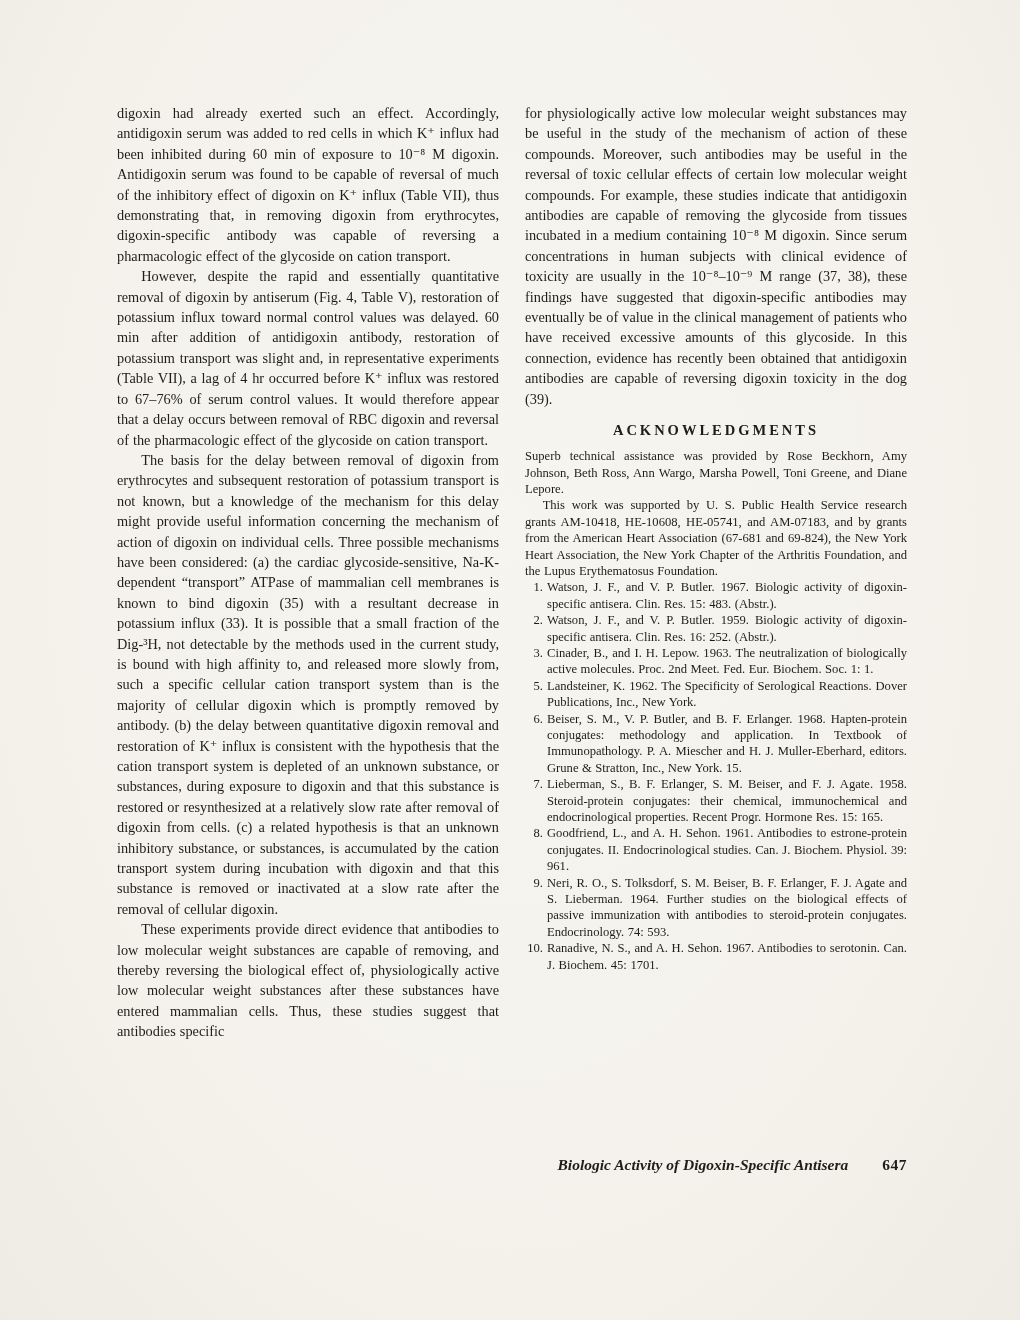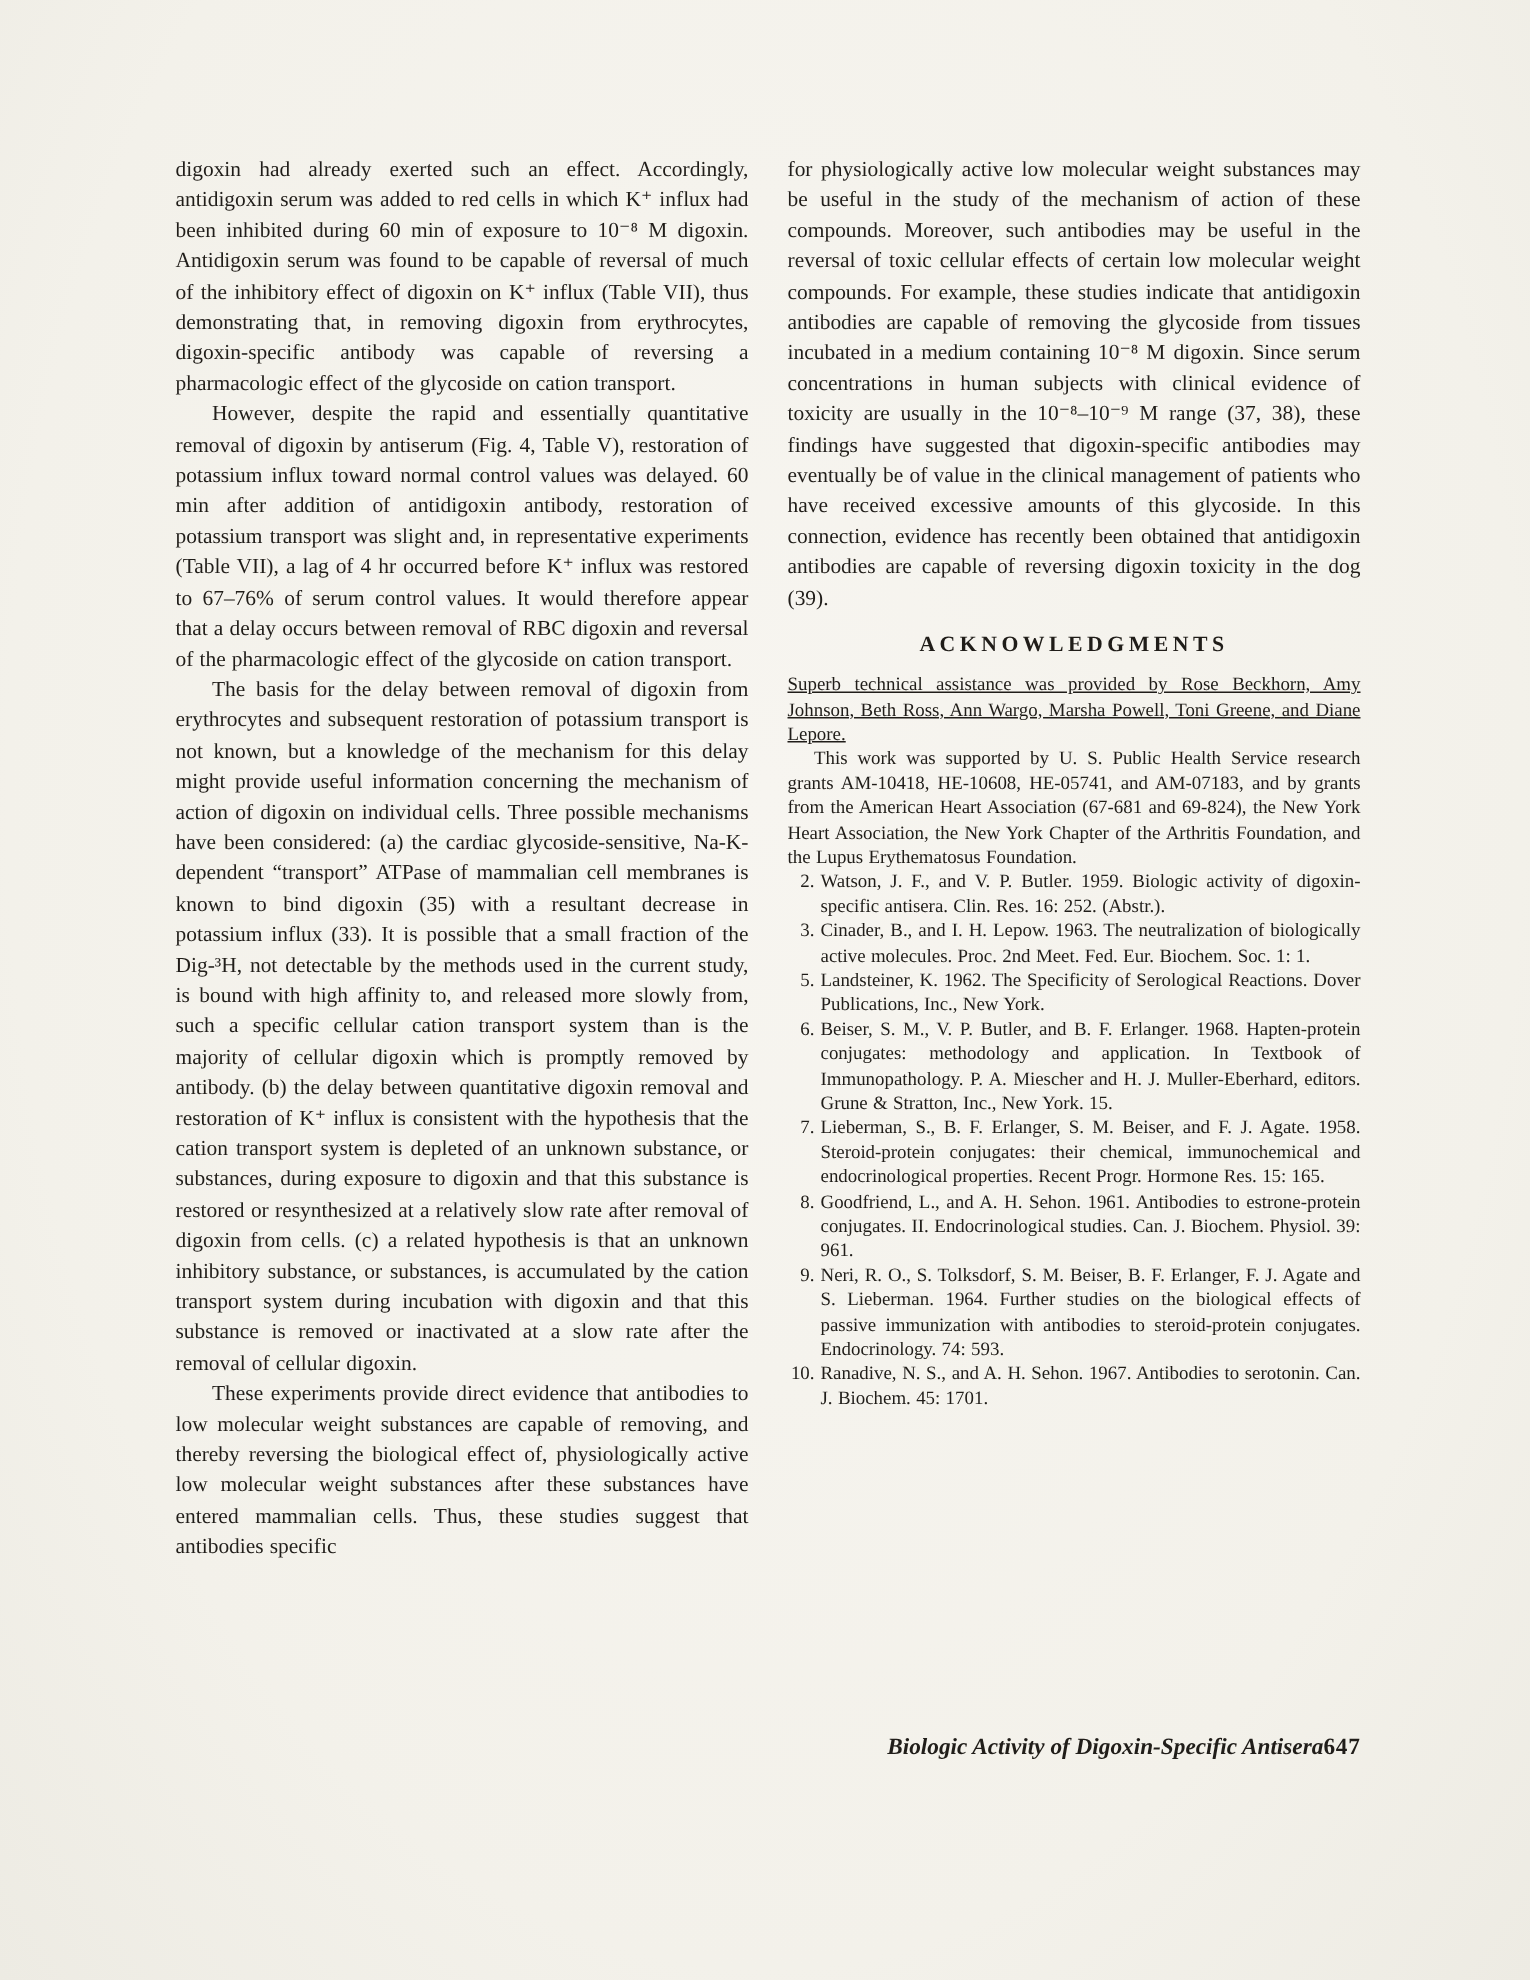--- a/index.html
+++ b/index.html
@@ -45,21 +45,21 @@
     font-weight: bold;
   }
   .small-par {
     margin: 0;
     font-size: 12.6px;
     line-height: 16.4px;
     text-align: justify;
     text-indent: 1.4em;
     word-spacing: 0.4px;
   }
-  .ack-block .small-par:first-of-type { text-indent: 0; text-decoration: underline; }
+  .ack-block .small-par:first-of-type { text-indent: 0; }
   .ref-list { margin: 0; padding: 0; }
   .ref-item {
     margin: 0;
     font-size: 12.6px;
     line-height: 16.4px;
     text-align: justify;
     padding-left: 22px;
     text-indent: -22px;
     word-spacing: 0.4px;
   }
@@ -68,21 +68,21 @@
     position: absolute;
     top: 1156px;
     left: 117px;
     width: 790px;
     text-align: right;
     font-size: 15.5px;
     font-weight: bold;
     white-space: nowrap;
   }
   .running-title { font-style: italic; }
-  .page-number { font-style: normal; letter-spacing: 0.5px; }
+  .page-number { margin-left: 34px; font-style: normal; letter-spacing: 0.5px; }
 </style>
 </head>
 <body>
 
 <div class="page">
 
   <div class="columns">
 
     <div class="col">
 
@@ -104,20 +104,23 @@
       <div class="ack-block">
 
           <p class="small-par">Superb technical assistance was provided by Rose Beckhorn, Amy Johnson, Beth Ross, Ann Wargo, Marsha Powell, Toni Greene, and Diane Lepore.</p>
 
           <p class="small-par">This work was supported by U. S. Public Health Service research grants AM-10418, HE-10608, HE-05741, and AM-07183, and by grants from the American Heart Association (67-681 and 69-824), the New York Heart Association, the New York Chapter of the Arthritis Foundation, and the Lupus Erythematosus Foundation.</p>
         </div>
 
 
       <div class="ref-list">
 
+          <div class="ref-item">
+            <span class="ref-num">1.</span><span class="ref-text">Watson, J. F., and V. P. Butler. 1967. Biologic activity of digoxin-specific antisera. Clin. Res. 15: 483. (Abstr.).</span>
+          </div>
 
           <div class="ref-item">
             <span class="ref-num">2.</span><span class="ref-text">Watson, J. F., and V. P. Butler. 1959. Biologic activity of digoxin-specific antisera. Clin. Res. 16: 252. (Abstr.).</span>
           </div>
 
           <div class="ref-item">
             <span class="ref-num">3.</span><span class="ref-text">Cinader, B., and I. H. Lepow. 1963. The neutralization of biologically active molecules. Proc. 2nd Meet. Fed. Eur. Biochem. Soc. 1: 1.</span>
           </div>
 
 

